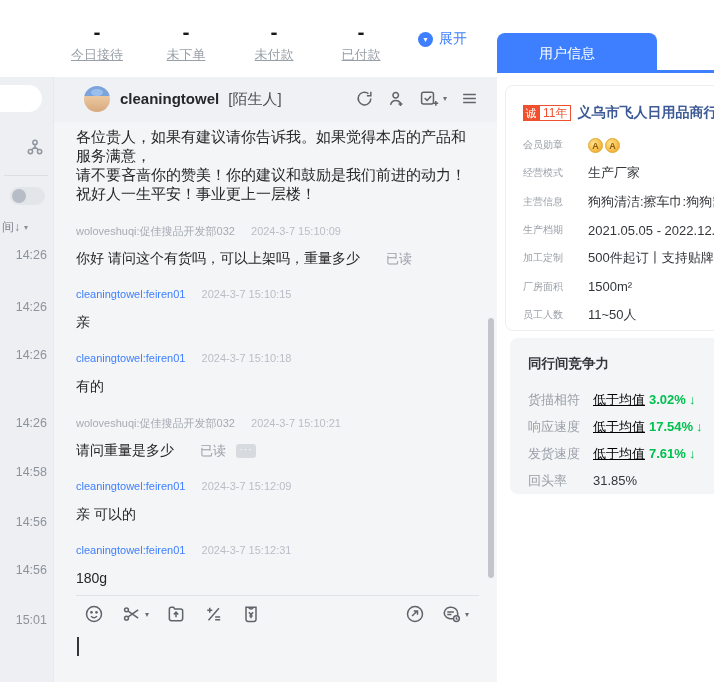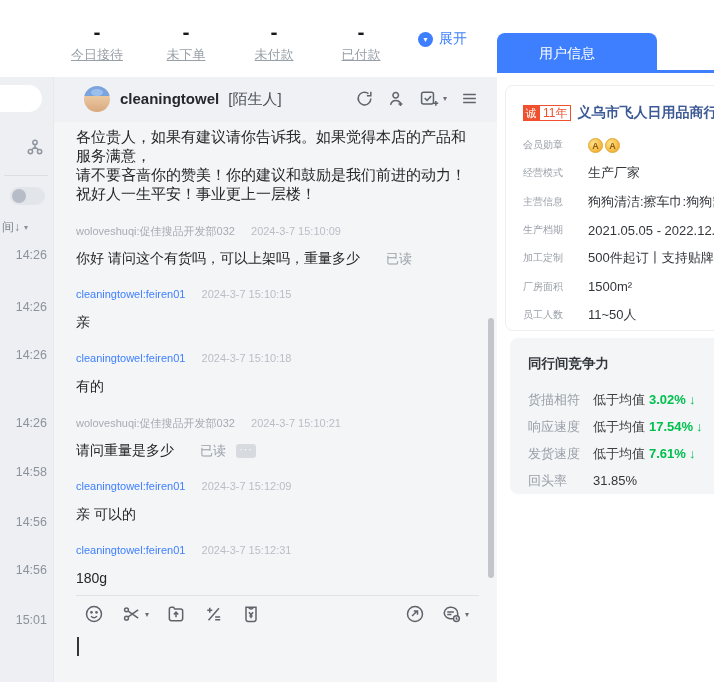--- a/index.html
+++ b/index.html
@@ -80,21 +80,21 @@
   .company-name { margin-left:6px; font-size:14px; font-weight:700; color:#3d5a96; }
   .fields { position:absolute; left:26px; top:131px; }
   .field-row { display:flex; align-items:center; height:28.3px; white-space:nowrap; }
   .field-label { width:52px; font-size:10px; color:#9aa0a8; flex:none; }
   .field-value { margin-left:13px; font-size:13px; color:#33363b; }
   .medal { display:inline-block; width:15px; height:15px; border-radius:50%; background:radial-gradient(circle at 35% 35%, #ffe28a, #f5b73c 70%, #d98e1f); border:1px solid #e0a52e; color:#8a5b10; font-size:9px; font-weight:700; line-height:14px; text-align:center; margin-right:2px; }
   .comp-card { position:absolute; left:13px; top:338px; width:240px; height:156px; background:#f3f5f7; border-radius:8px; padding:17px 0 0 18px; }
   .comp-title { font-size:13.5px; font-weight:700; color:#33363b; margin-bottom:13px; }
   .comp-row { display:flex; align-items:center; height:27px; font-size:13px; white-space:nowrap; }
   .comp-label { width:52px; color:#9aa0a8; flex:none; margin-right:13px; }
-  .comp-prefix { color:#404040; }
+  .comp-prefix { color:#000000;text-decoration:underline; }
   .comp-value { color:#00c14e; font-weight:700; margin-left:4px; }
   .comp-arrow { color:#00c14e; margin-left:3px; }
   .comp-row.plain .comp-value { color:#33363b; font-weight:400; margin-left:0;text-align:center; }
 
   svg.ic { display:block; }
 </style>
 </head>
 <body>
 
 <div class="screen">

